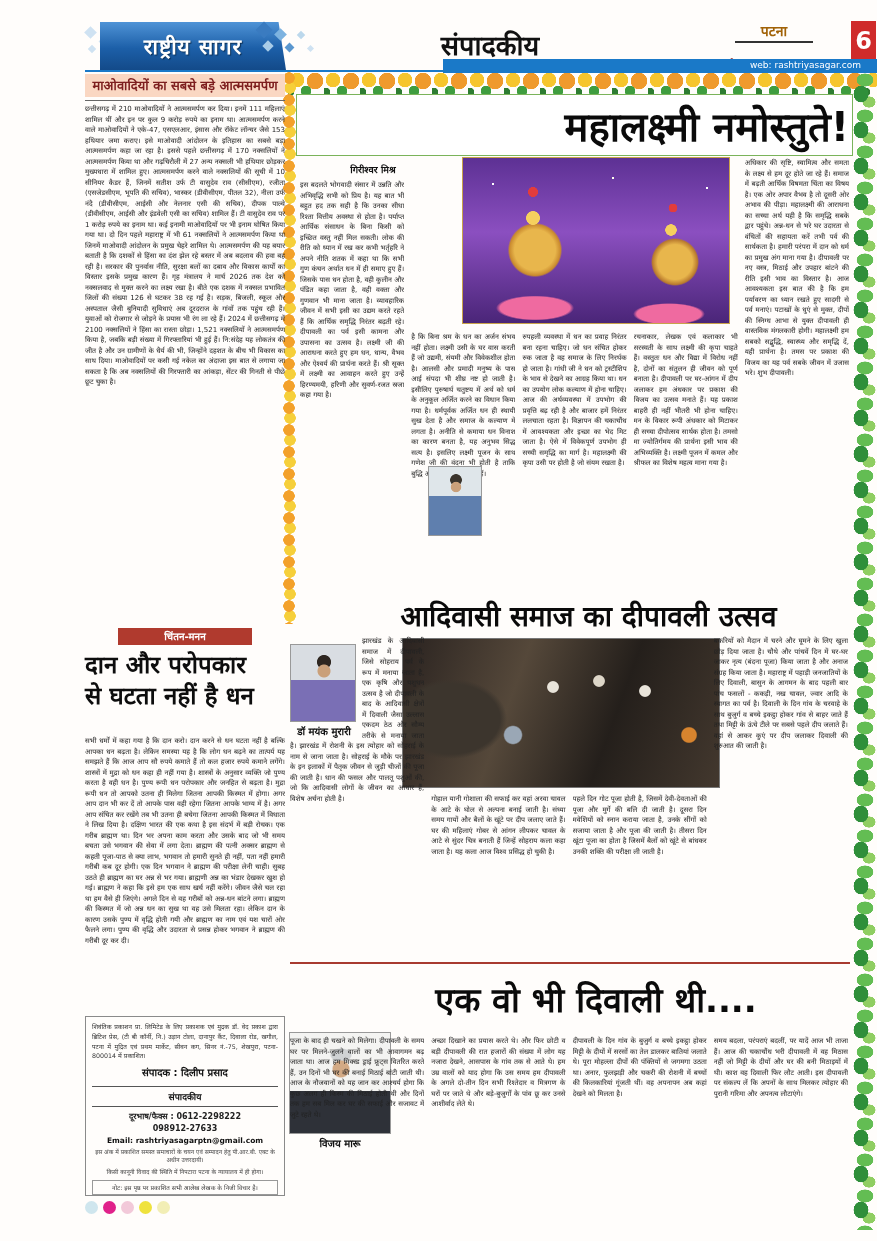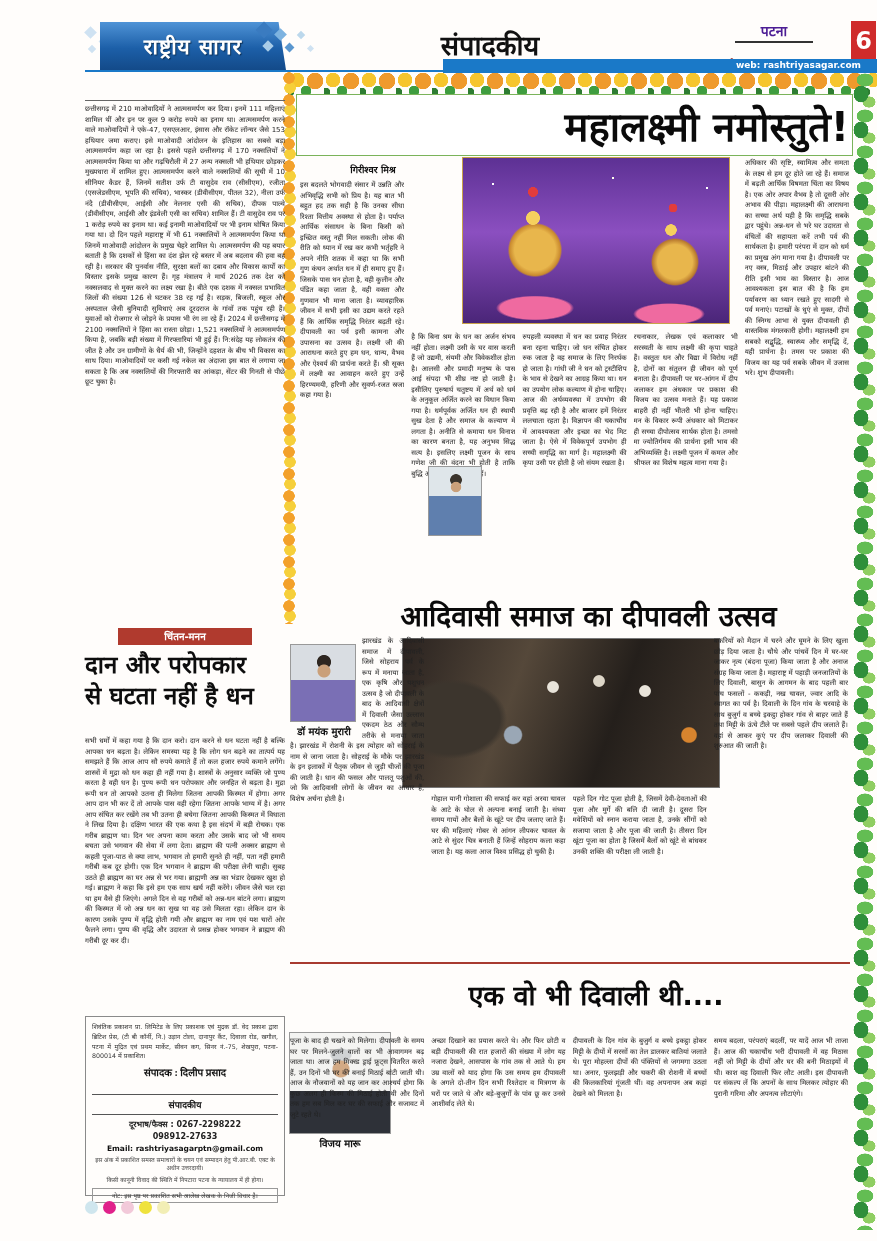--- a/index.html
+++ b/index.html
@@ -13,26 +13,26 @@
     clip-path:polygon(0 0,96% 0,100% 100%,0 100%);
     display:flex; align-items:center; justify-content:center; }
   .logo span { color:#fff; font-weight:bold; font-size:21px; letter-spacing:1px; text-shadow:1px 1px 1px #0a2f55; }
   .corner-diamonds i, .diamond-cluster i { position:absolute; display:block; transform:rotate(45deg); }
   .corner-diamonds { position:absolute; left:84px; top:24px; width:50px; height:34px; }
   .corner-diamonds i { background:#cfe2f2; }
   .diamond-cluster { position:absolute; left:252px; top:22px; width:86px; height:40px; }
   .section-title { position:absolute; left:360px; top:26px; width:260px; text-align:center;
     font-size:27px; font-weight:bold; color:#111; }
   .city-block { position:absolute; left:700px; top:21px; width:148px; text-align:center; }
-  .city-block .city { font-size:14px; font-weight:bold; color:#4c1d95; border-bottom:2px solid #333; display:inline-block; padding:0 26px 1px; }
+  .city-block .city { font-size:14px; font-weight:bold; color:#a16207; border-bottom:2px solid #333; display:inline-block; padding:0 26px 1px; }
   .city-block .date { font-size:8.5px; color:#8b1a1a; font-weight:bold; margin-top:14px; border-bottom:1px solid #888; padding-bottom:2px; }
   .page-num { position:absolute; left:851px; top:21px; width:25px; height:40px; background:#cf2b2b;
     color:#fff; font-size:24px; font-weight:bold; display:flex; align-items:center; justify-content:center; }
   .web-bar { position:absolute; left:443px; top:59px; width:434px; height:14px; background:#1a79c8;
-    color:#fff; font-size:9px; font-weight:bold; text-align:right; padding:1px 16px 0 0; }
+    color:#fff; font-size:9px; font-weight:normal; text-align:right; padding:1px 16px 0 0; }
   .header-rule { position:absolute; left:85px; top:70px; width:792px; height:2px; background:#1a79c8; }
 
   
   .garland-top { position:absolute; left:288px; top:72px; width:589px; height:24px;
     background-image:
       radial-gradient(circle at 9px 8px,  #f6c52e 0 7px, rgba(0,0,0,0) 7.5px),
       radial-gradient(circle at 27px 9px, #ef9a2c 0 8px, rgba(0,0,0,0) 8.5px),
       radial-gradient(circle at 18px 19px,#3f9d3f 0 5px, rgba(0,0,0,0) 5.5px),
       radial-gradient(circle at 2px 20px, #2e7d32 0 4px, rgba(0,0,0,0) 4.5px);
     background-size:36px 24px; background-repeat:repeat-x; }
@@ -55,21 +55,21 @@
   .body-text { font-size:7px; line-height:1.5; text-align:justify; color:#222; overflow:hidden; }
   .art1-body { position:absolute; left:85px; top:104px; width:200px; height:518px; }
   .chintan-label { position:absolute; left:118px; top:628px; width:134px; height:17px; background:#b03a2e;
     color:#fff; font-size:10px; font-weight:bold; text-align:center; line-height:17px; }
   .art2-headline { position:absolute; left:85px; top:650px; width:200px; font-size:24px; font-weight:bold;
     color:#0d0d0d; line-height:1.3; }
   .art2-body { position:absolute; left:85px; top:736px; width:200px; height:276px; }
   .imprint { position:absolute; left:85px; top:1016px; width:200px; height:180px; border:1px solid #8a8a8a;
     padding:5px 6px; text-align:center; }
   .imprint .pub { font-size:6.3px; line-height:1.55; color:#333; text-align:justify; }
-  .imprint .editor { font-size:10px; font-weight:bold; color:#111; margin-top:4px; border-bottom:1px solid #555; padding-bottom:15px;font-family:Liberation Serif, serif; }
+  .imprint .editor { font-size:10px; font-weight:bold; color:#111; margin-top:4px; border-bottom:1px solid #555; padding-bottom:7px; }
   .imprint .sec { font-size:9px; font-weight:bold; color:#111; margin-top:3px; border-bottom:1px solid #555; padding-bottom:3px; }
   .imprint .ph { font-size:8px; font-weight:bold; color:#222; margin-top:3px; }
   .imprint .em { font-size:7.5px; font-weight:bold; color:#111; margin-top:3px; }
   .imprint .legal { font-size:6px; color:#444; margin-top:3px; line-height:1.4; }
   .imprint .note { font-size:6.2px; color:#333; margin-top:4px; border:1px solid #999; padding:2px; }
   .dots { position:absolute; left:85px; top:1201px; display:flex; gap:5px; }
   .dots i { width:13px; height:13px; border-radius:50%; display:block; }
 
   
   .lakshmi-frame { position:absolute; left:296px; top:94px; width:557px; height:62px; border:1px solid #7ab35a; background:#fff; }
@@ -118,21 +118,21 @@
       radial-gradient(circle 9px at 150px 48px, #e9e4da 0 60%, rgba(0,0,0,0) 70%),
       radial-gradient(circle 9px at 196px 42px, #ddd6c8 0 60%, rgba(0,0,0,0) 70%),
       radial-gradient(circle 9px at 242px 52px, #e9e4da 0 60%, rgba(0,0,0,0) 70%),
       radial-gradient(circle 12px at 286px 96px, #d7842e 0 60%, rgba(0,0,0,0) 70%),
       radial-gradient(circle 14px at 110px 96px, #9aa7b5 0 60%, rgba(0,0,0,0) 70%),
       radial-gradient(ellipse 70px 50px at 48px 80px, #3c352d 0 70%, rgba(0,0,0,0) 80%),
       linear-gradient(110deg,#2a2320 0%,#55483a 35%,#241f1b 65%,#43382e 100%); }
 
   .divider-rule { position:absolute; left:290px; top:962px; width:560px; height:2px; background:#a83a30; }
   .diwali-headline { position:absolute; left:396px; top:976px; width:400px; text-align:center;
-    font-size:27px; font-weight:bold; color:#0a0a0a; }
+    font-size:34px; font-weight:bold; color:#0a0a0a; }
   .maru-wrap { position:absolute; left:288px; top:1032px; width:104px; text-align:center; }
   .maru-photo { width:102px; height:102px; border:1px solid #999; margin:0 auto;
     background:
       radial-gradient(circle 13px at 51px 36px, #d3aa85 0 60%, rgba(0,0,0,0) 70%),
       radial-gradient(ellipse 16px 10px at 51px 22px, #cfd2d4 0 60%, rgba(0,0,0,0) 70%),
       radial-gradient(ellipse 13px 5px at 51px 38px, #6b5c4c 0 55%, rgba(0,0,0,0) 70%),
       linear-gradient(180deg, #f4f4f2 0 58%, #2e3138 58% 100%); }
   .diwali-cols { left:290px; top:1036px; width:558px; height:180px; }
   .diwali-cols .c1 { padding-top:74px; }
 </style>
@@ -163,35 +163,36 @@
     <div class="date">सोमवार, 20 अक्टूबर 2025</div>
   </div>
   <div class="page-num">6</div>
   <div class="web-bar">web: rashtriyasagar.com</div>
   <div class="header-rule"></div>
 
   <div class="garland-top"></div>
   <div class="garland-left"></div>
   <div class="garland-right"></div>
 
+  <div class="art1-headline">माओवादियों का सबसे बड़े आत्मसमर्पण</div>
   <div class="art1-rule"></div>
   <div class="art1-body body-text">छत्तीसगढ़ में 210 माओवादियों ने आत्मसमर्पण कर दिया। इनमें 111 महिलाएं शामिल थीं और इन पर कुल 9 करोड़ रुपये का इनाम था। आत्मसमर्पण करने वाले माओवादियों ने एके-47, एसएलआर, इंसास और रॉकेट लॉन्चर जैसे 153 हथियार जमा कराए। इसे माओवादी आंदोलन के इतिहास का सबसे बड़ा आत्मसमर्पण कहा जा रहा है। इससे पहले छत्तीसगढ़ में 170 नक्सलियों ने आत्मसमर्पण किया था और गढ़चिरौली में 27 अन्य नक्सली भी हथियार छोड़कर मुख्यधारा में शामिल हुए। आत्मसमर्पण करने वाले नक्सलियों की सूची में 10 सीनियर कैडर हैं, जिनमें सतीश उर्फ टी वासुदेव राव (सीसीएम), रजीता (एसजेडसीएम, भूपति की सचिव), भास्कर (डीवीसीएम, पीतल 32), नीला उर्फ नंदै (डीवीसीएम, आईसी और नेलनार एसी की सचिव), दीपक पाल्वे (डीवीसीएम, आईसी और इंडवेली एसी का सचिव) शामिल हैं। टी वासुदेव राव पर 1 करोड़ रुपये का इनाम था। कई इनामी माओवादियों पर भी इनाम घोषित किया गया था। दो दिन पहले महाराष्ट्र में भी 61 नक्सलियों ने आत्मसमर्पण किया था जिनमें माओवादी आंदोलन के प्रमुख चेहरे शामिल थे। आत्मसमर्पण की यह बयार बताती है कि दशकों से हिंसा का दंश झेल रहे बस्तर में अब बदलाव की हवा बह रही है। सरकार की पुनर्वास नीति, सुरक्षा बलों का दबाव और विकास कार्यों का विस्तार इसके प्रमुख कारण हैं। गृह मंत्रालय ने मार्च 2026 तक देश को नक्सलवाद से मुक्त करने का लक्ष्य रखा है। बीते एक दशक में नक्सल प्रभावित जिलों की संख्या 126 से घटकर 38 रह गई है। सड़क, बिजली, स्कूल और अस्पताल जैसी बुनियादी सुविधाएं अब दूरदराज के गांवों तक पहुंच रही हैं। युवाओं को रोजगार से जोड़ने के प्रयास भी रंग ला रहे हैं। 2024 में छत्तीसगढ़ में 2100 नक्सलियों ने हिंसा का रास्ता छोड़ा। 1,521 नक्सलियों ने आत्मसमर्पण किया है, जबकि बड़ी संख्या में गिरफ्तारियां भी हुई हैं। नि:संदेह यह लोकतंत्र की जीत है और उन ग्रामीणों के धैर्य की भी, जिन्होंने दहशत के बीच भी विकास का साथ दिया। माओवादियों पर कसी गई नकेल का अंदाजा इस बात से लगाया जा सकता है कि अब नक्सलियों की गिरफ्तारी का आंकड़ा, सेंटर की गिनती से पीछे छूट चुका है।</div>
 
   <div class="chintan-label">चिंतन-मनन</div>
   <div class="art2-headline">
     <span>दान और परोपकार</span><br>
     <span>से घटता नहीं है धन</span>
   </div>
   <div class="art2-body body-text">सभी धर्मों में कहा गया है कि दान करो। दान करने से धन घटता नहीं है बल्कि आपका धन बढ़ता है। लेकिन समस्या यह है कि लोग धन बढ़ने का तात्पर्य यह समझते हैं कि आज आप सौ रुपये कमाते हैं तो कल हजार रुपये कमाने लगेंगे। शास्त्रों में मुद्रा को धन कहा ही नहीं गया है। शास्त्रों के अनुसार व्यक्ति जो पुण्य करता है वही धन है। पुण्य रूपी धन परोपकार और जनहित से बढ़ता है। मुद्रा रूपी धन तो आपको उतना ही मिलेगा जितना आपकी किस्मत में होगा। अगर आप दान भी कर दें तो आपके पास वही रहेगा जितना आपके भाग्य में है। अगर आप संचित कर रखेंगे तब भी उतना ही बचेगा जितना आपकी किस्मत में विधाता ने लिख दिया है। दक्षिण भारत की एक कथा है इस संदर्भ में बड़ी रोचक। एक गरीब ब्राह्मण था। दिन भर अपना काम करता और उसके बाद जो भी समय बचता उसे भगवान की सेवा में लगा देता। ब्राह्मण की पत्नी अक्सर ब्राह्मण से कहती पूजा-पाठ से क्या लाभ, भगवान तो हमारी सुनते ही नहीं, पता नहीं हमारी गरीबी कब दूर होगी। एक दिन भगवान ने ब्राह्मण की परीक्षा लेनी चाही। सुबह उठते ही ब्राह्मण का घर अन्न से भर गया। ब्राह्मणी अन्न का भंडार देखकर खुश हो गई। ब्राह्मण ने कहा कि इसे हम एक साथ खर्च नहीं करेंगे। जीवन जैसे चल रहा था हम वैसे ही जिएंगे। अगले दिन से वह गरीबों को अन्न-धन बांटने लगा। ब्राह्मण की किस्मत में जो अन्न धन का सुख था वह उसे मिलता रहा। लेकिन दान के कारण उसके पुण्य में वृद्धि होती गयी और ब्राह्मण का नाम एवं यश चारों ओर फैलने लगा। पुण्य की वृद्धि और उदारता से प्रसन्न होकर भगवान ने ब्राह्मण की गरीबी दूर कर दी।</div>
 
   <div class="imprint">
     <div class="pub">शिवंतिक प्रकाशन प्रा. लिमिटेड के लिए प्रकाशक एवं मुद्रक डॉ. वेद प्रकाश द्वारा ब्रिटिश प्रेस, (टी बी कॉर्नी, नि.) उड़ान टोला, दानापुर कैंट, दिवाला रोड, खगौल, पटना में मुद्रित एवं प्रथम मार्केट, सीवन कग, सिनर नं.-75, शेखपुरा, पटना- 800014 में प्रकाशित।</div>
     <div class="editor">संपादक : दिलीप प्रसाद</div>
     <div class="sec">संपादकीय</div>
-    <div class="ph">दूरभाष/फैक्स : 0267-2298222</div>
+    <div class="ph">दूरभाष/फैक्स : 0612-2298222</div>
     <div class="ph">098912-27633</div>
     <div class="em">Email: rashtriyasagarptn@gmail.com</div>
     <div class="legal">इस अंक में प्रकाशित समस्त समाचारों के चयन एवं सम्पादन हेतु पी.आर.बी. एक्ट के अधीन उत्तरदायी।</div>
     <div class="legal">किसी कानूनी विवाद की स्थिति में निपटारा पटना के न्यायालय में ही होगा।</div>
     <div class="note">नोट: इस पृष्ठ पर प्रकाशित सभी आलेख लेखक के निजी विचार है।</div>
   </div>
 
   <div class="dots">
     <i style="background:#cfe6ee;"></i>
     <i style="background:#e0218a;"></i>

